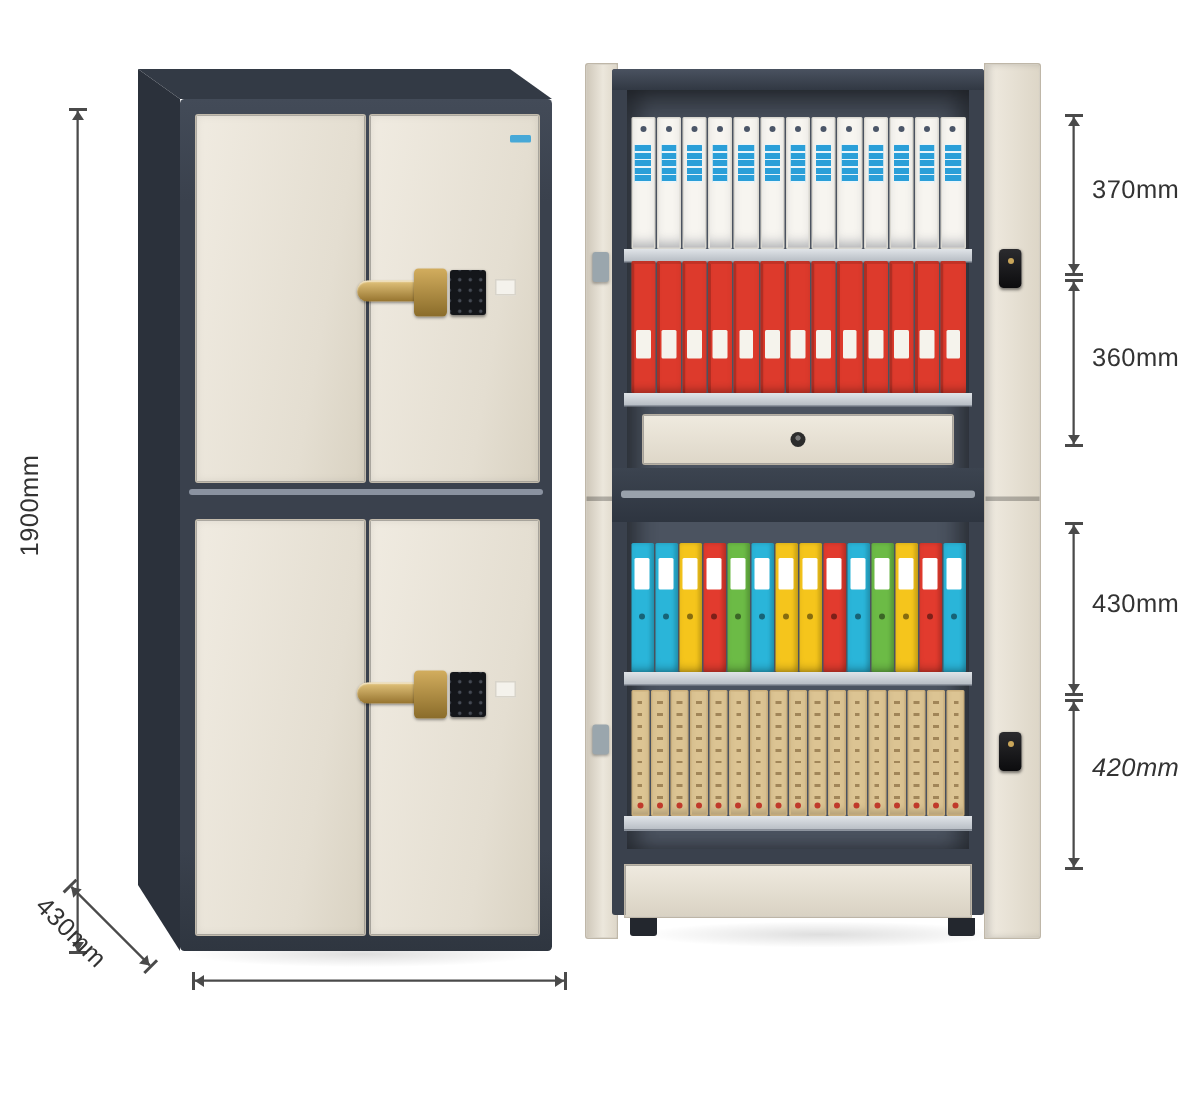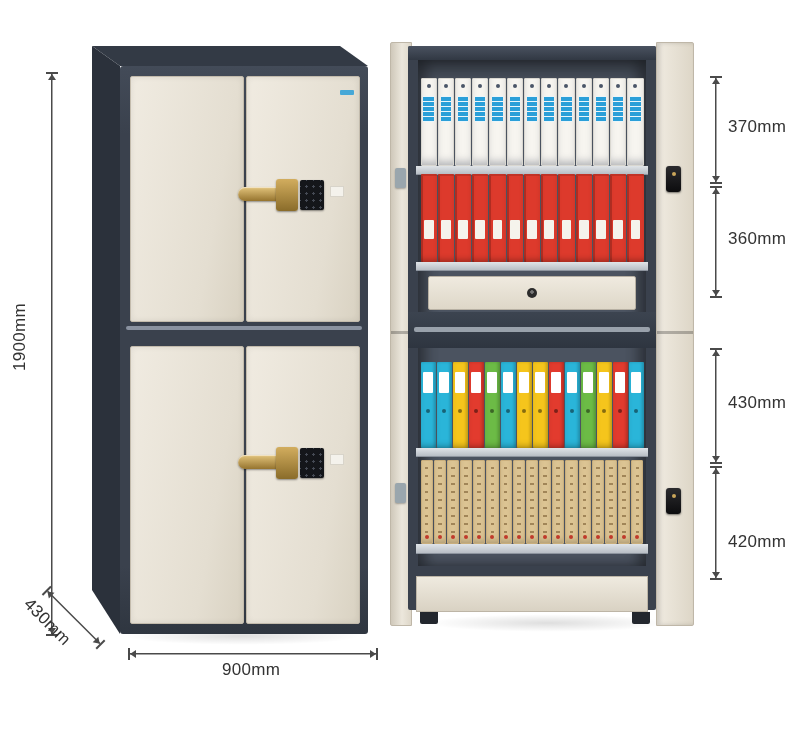--- a/index.html
+++ b/index.html
@@ -131,21 +131,21 @@
   .dim-seg3{left:710px;top:348px;height:112px;}
   .dim-seg4{left:710px;top:466px;height:110px;}
   .dim-width{left:128px;top:648px;width:246px;}
   .dim-depth{left:46px;top:584px;width:74px;transform:rotate(45deg);transform-origin:0 50%;}
 
   .dim-label{position:absolute;font-size:17px;color:var(--text);letter-spacing:.3px;}
   .lbl-height{left:-15px;top:327px;width:70px;text-align:center;transform:rotate(-90deg);}
   .lbl-depth{left:14px;top:612px;width:66px;text-align:center;transform:rotate(45deg);}
   .lbl-width{left:128px;top:660px;width:246px;text-align:center;}
   .lbl-seg{left:728px;width:62px;}
-  .lbl-seg1{top:117px;} .lbl-seg2{top:229px;} .lbl-seg3{top:393px;} .lbl-seg4{top:532px;}
+  .lbl-seg1{top:117px;} .lbl-seg2{top:229px;} .lbl-seg3{top:393px;} .lbl-seg4{top:502px;font-style:italic;}
 
   .note{position:absolute;right:14px;top:701px;font-size:14.5px;color:#3f3f3f;letter-spacing:.5px;}
 </style>
 </head>
 <body>
 
 <div class="page">
 
   <div class="shadow shadow-left"></div>
   <div class="shadow shadow-right"></div>
@@ -438,21 +438,20 @@
     <div class="foot foot-r"></div>
   </div>
 
   <div class="dim-v dim-height"></div>
   <div class="dim-label lbl-height">1900mm</div>
 
   <div class="dim-h dim-depth"></div>
   <div class="dim-label lbl-depth">430mm</div>
 
   <div class="dim-h dim-width"></div>
-  <div class="dim-label lbl-width">900mm</div>
 
   <div class="dim-v dim-seg1"></div>
   <div class="dim-label lbl-seg lbl-seg1">370mm</div>
   <div class="dim-v dim-seg2"></div>
   <div class="dim-label lbl-seg lbl-seg2">360mm</div>
   <div class="dim-v dim-seg3"></div>
   <div class="dim-label lbl-seg lbl-seg3">430mm</div>
   <div class="dim-v dim-seg4"></div>
   <div class="dim-label lbl-seg lbl-seg4">420mm</div>
 

